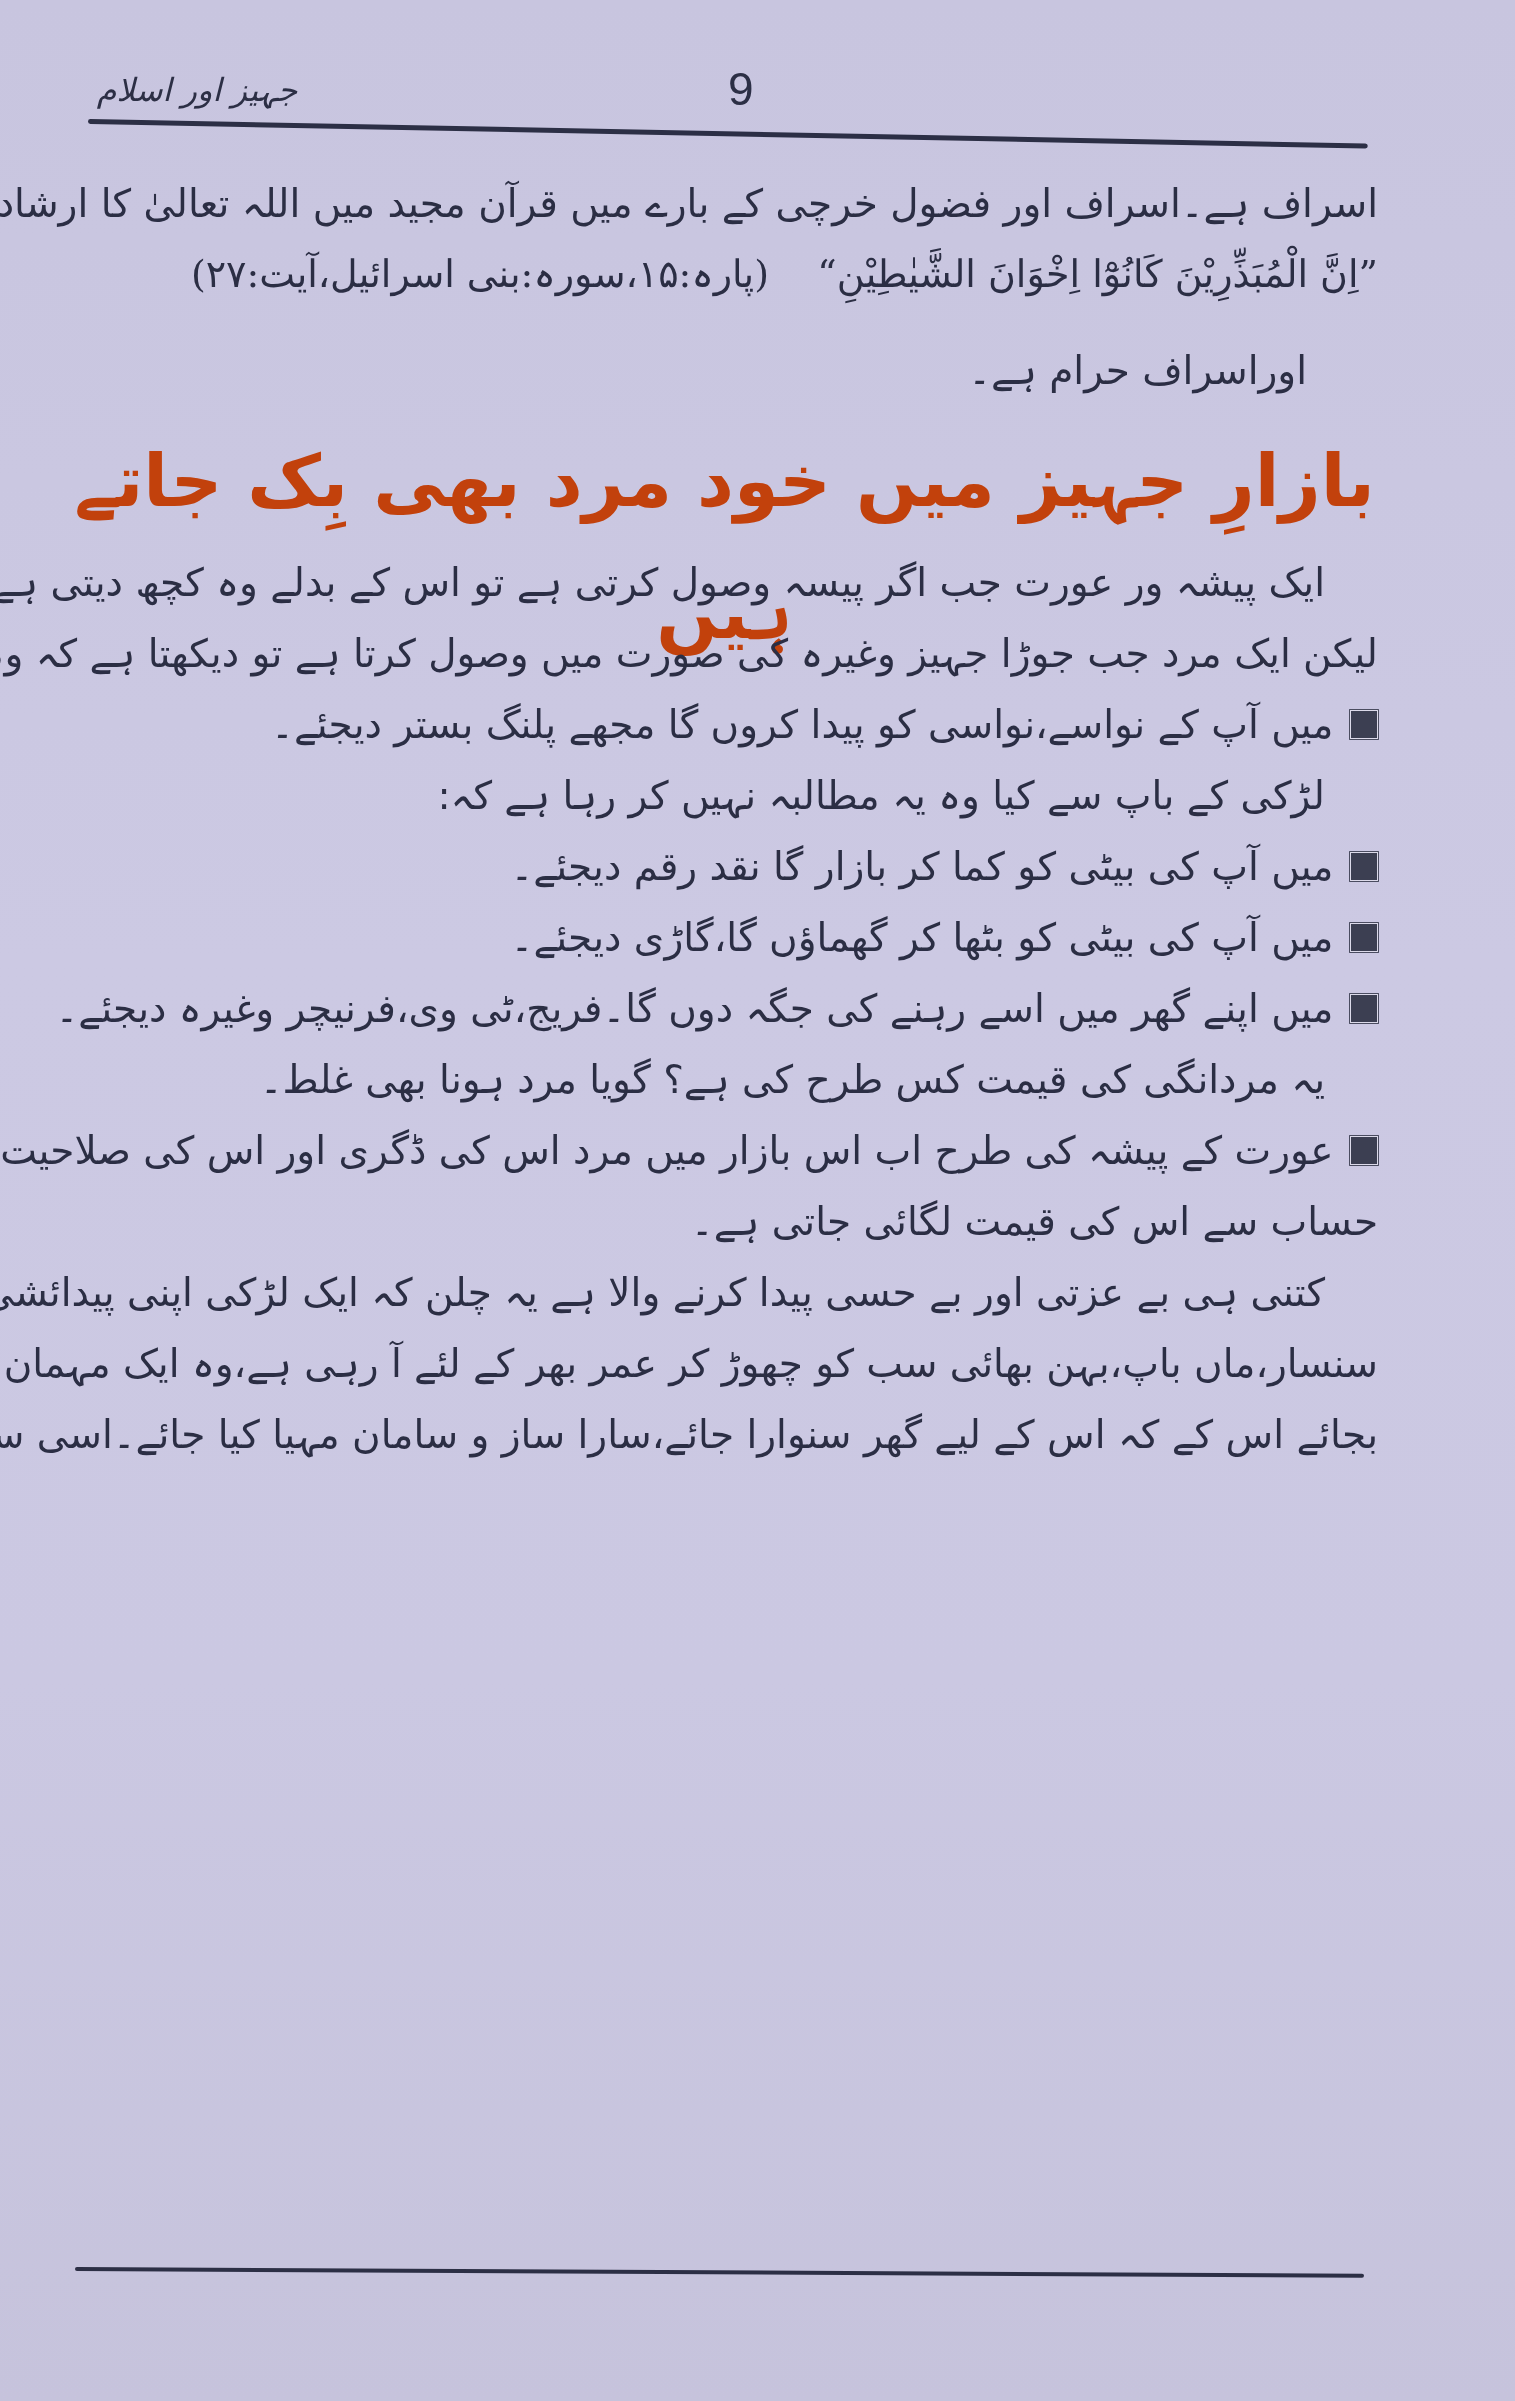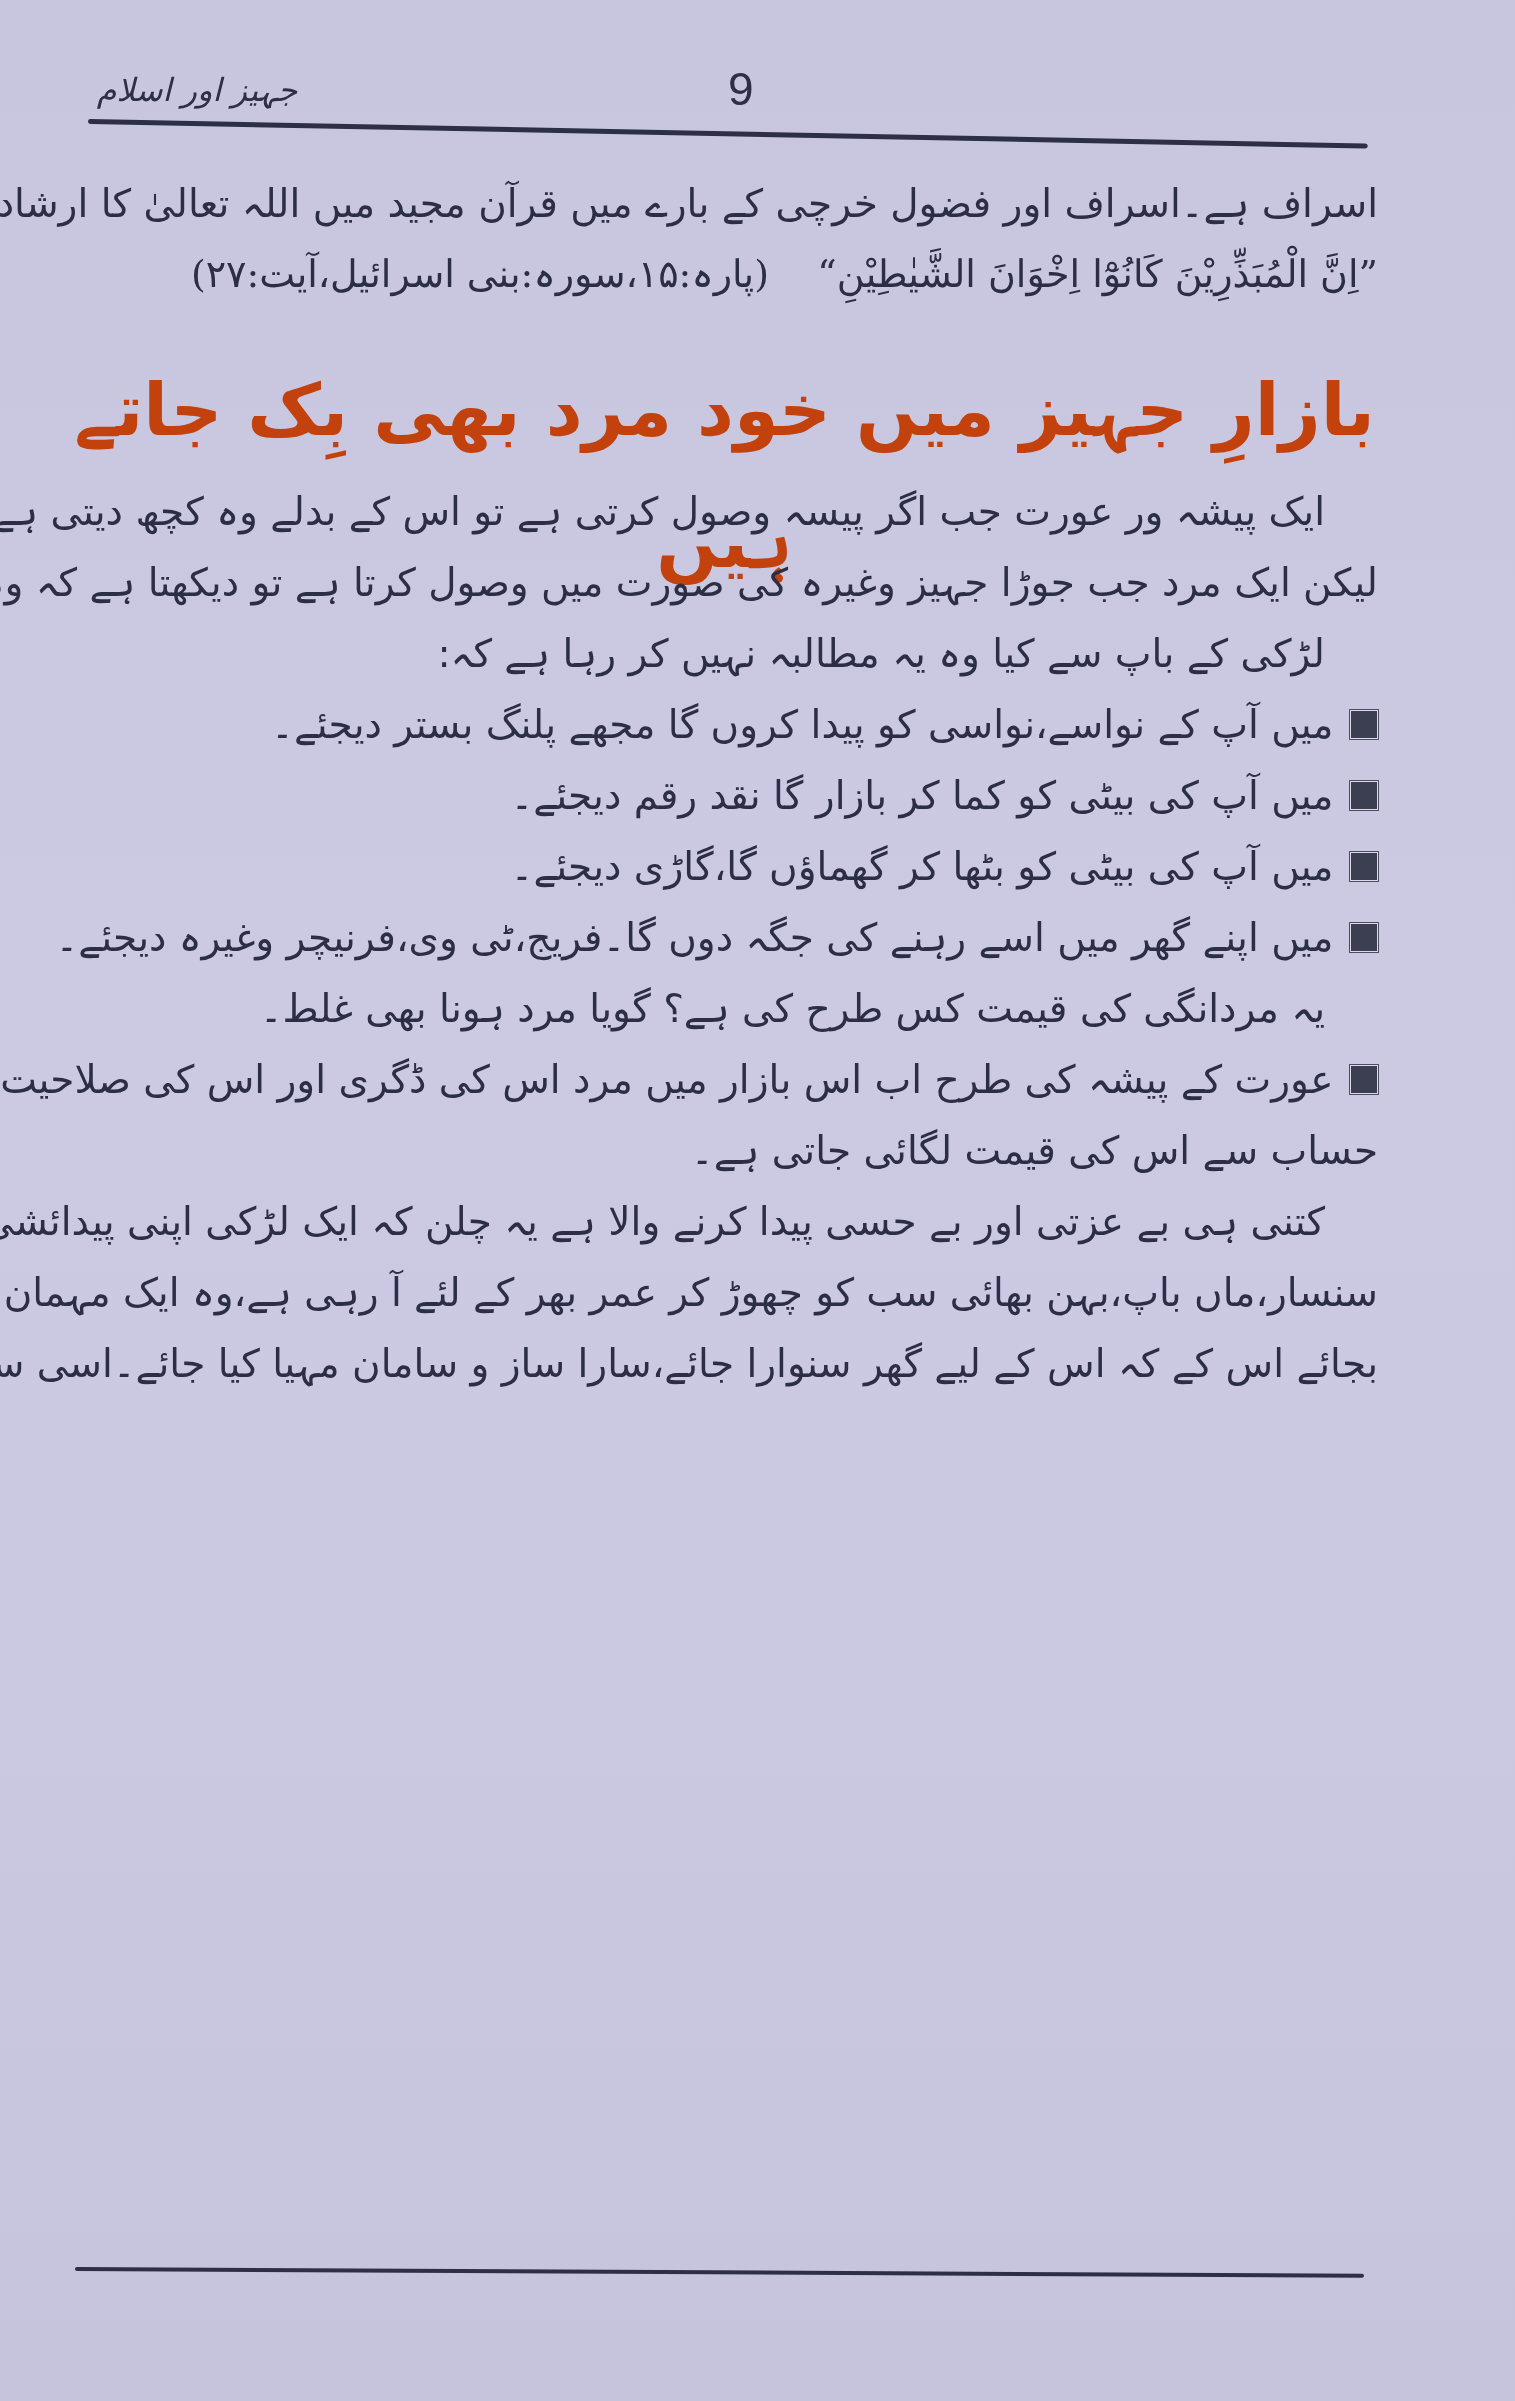--- a/index.html
+++ b/index.html
@@ -144,32 +144,33 @@
     <div class="line justify">اسراف ہے۔اسراف اور فضول خرچی کے بارے میں قرآن مجید میں اللہ تعالیٰ کا ارشاد ہے:</div>
 
     <div class="line quran">
       <span>”اِنَّ الْمُبَذِّرِیْنَ کَانُوْٓا اِخْوَانَ الشَّیٰطِیْنِ“</span>
       <span>&nbsp;&nbsp;</span>
       <span>(پارہ:۱۵،سورہ:بنی اسرائیل،آیت:۲۷)</span>
     </div>
 
 
     <div class="gap-s"></div>
+    <div class="line indent-l">اوراسراف حرام ہے۔</div>
 
     <div class="heading">بازارِ جہیز میں خود مرد بھی بِک جاتے ہیں</div>
 
     <div class="line indent">ایک پیشہ ور عورت جب اگر پیسہ وصول کرتی ہے تو اس کے بدلے وہ کچھ دیتی ہے۔</div>
     <div class="line justify">لیکن ایک مرد جب جوڑا جہیز وغیرہ کی صورت میں وصول کرتا ہے تو دیکھتا ہے کہ وہ اس کے</div>
 
-    <div class="line indent">لڑکی کے باپ سے کیا وہ یہ مطالبہ نہیں کر رہا ہے کہ:</div>
-
     <div class="line bullet-line">
       <span class="bullet"></span>
       <span class="text">میں آپ کے نواسے،نواسی کو پیدا کروں گا مجھے پلنگ بستر دیجئے۔</span>
     </div>
+
+    <div class="line indent">لڑکی کے باپ سے کیا وہ یہ مطالبہ نہیں کر رہا ہے کہ:</div>
     <div class="line bullet-line">
       <span class="bullet"></span>
       <span class="text">میں آپ کی بیٹی کو کما کر بازار گا نقد رقم دیجئے۔</span>
     </div>
     <div class="line bullet-line">
       <span class="bullet"></span>
       <span class="text">میں آپ کی بیٹی کو بٹھا کر گھماؤں گا،گاڑی دیجئے۔</span>
     </div>
     <div class="line bullet-line">
       <span class="bullet"></span>

